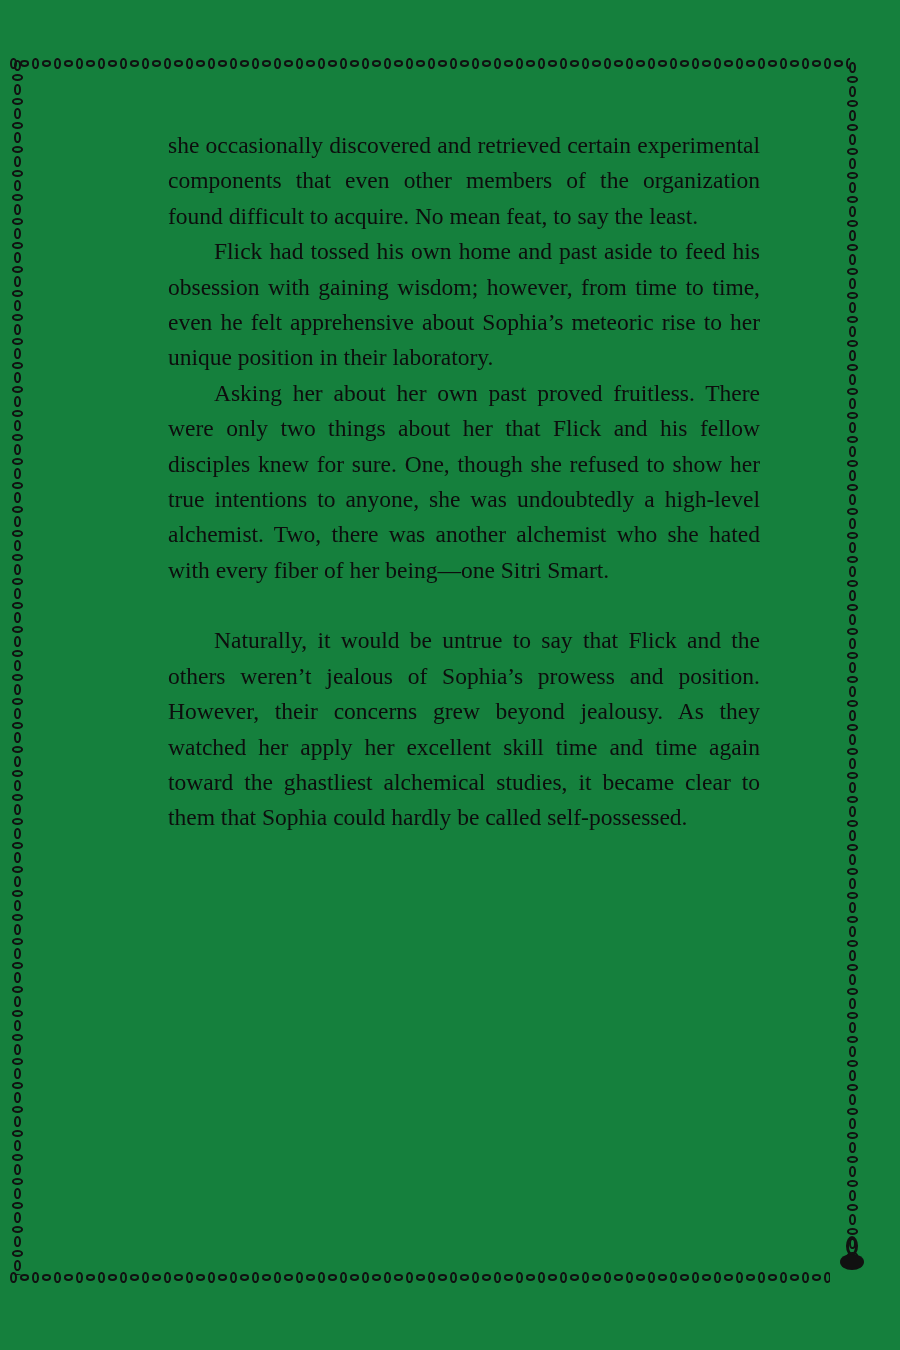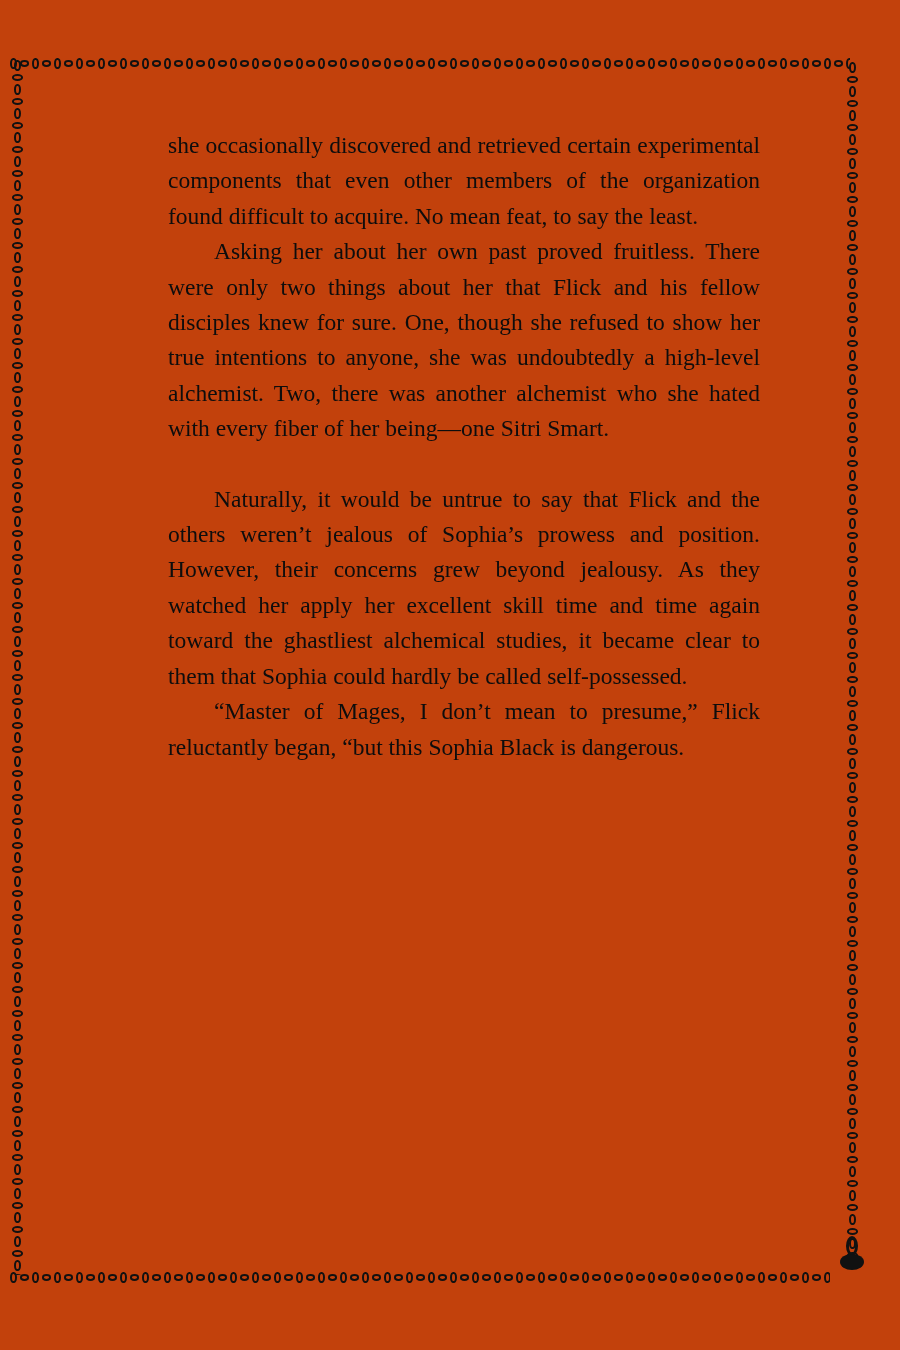--- a/index.html
+++ b/index.html
@@ -4,21 +4,21 @@
 <style>
   html, body {
     margin: 0;
     padding: 0;
     background: #ffffff;
   }
   .page {
     position: relative;
     width: 900px;
     height: 1350px;
-    background: #c2410c;
+    background: #15803d;
     overflow: hidden;
     font-family: "Liberation Serif", serif;
   }
 
   .chain-h {
     position: absolute;
     height: 13px;
     display: flex;
     align-items: center;
     gap: 3px;
@@ -483,19 +483,19 @@
       <div class="lnk flat"></div>
     </div>
 
   <div class="pendant">
     <div class="ring"></div>
     <div class="bead"></div>
   </div>
 
   <div class="text-block">
     <p class="para">she occasionally discovered and retrieved certain experimental components that even other members of the organization found difficult to acquire. No mean feat, to say the least.</p>
+    <p class="para indent">Flick had tossed his own home and past aside to feed his obsession with gaining wisdom; however, from time to time, even he felt apprehensive about Sophia’s meteoric rise to her unique position in their laboratory.</p>
     <p class="para indent">Asking her about her own past proved fruitless. There were only two things about her that Flick and his fellow disciples knew for sure. One, though she refused to show her true intentions to anyone, she was undoubtedly a high-level alchemist. Two, there was another alchemist who she hated with every fiber of her being—one Sitri Smart.</p>
     <div class="gap"></div>
     <p class="para indent">Naturally, it would be untrue to say that Flick and the others weren’t jealous of Sophia’s prowess and position. However, their concerns grew beyond jealousy. As they watched her apply her excellent skill time and time again toward the ghastliest alchemical studies, it became clear to them that Sophia could hardly be called self-possessed.</p>
-    <p class="para indent last-left">“Master of Mages, I don’t mean to presume,” Flick reluctantly began, “but this Sophia Black is dangerous.</p>
   </div>
 
 </div>
 
 </body></html>

